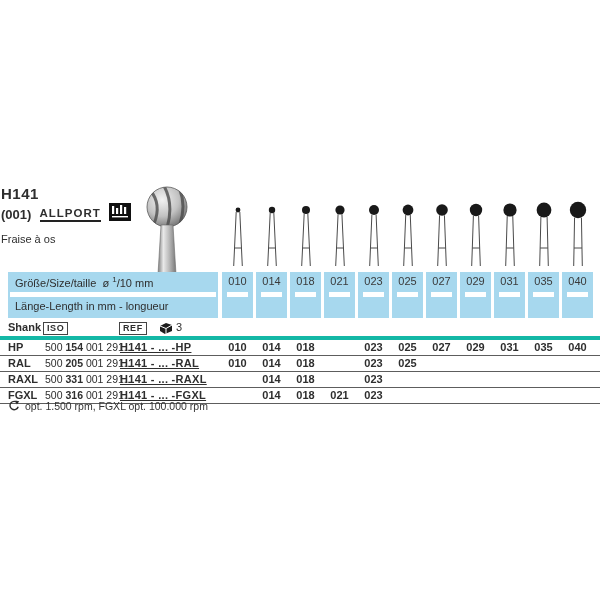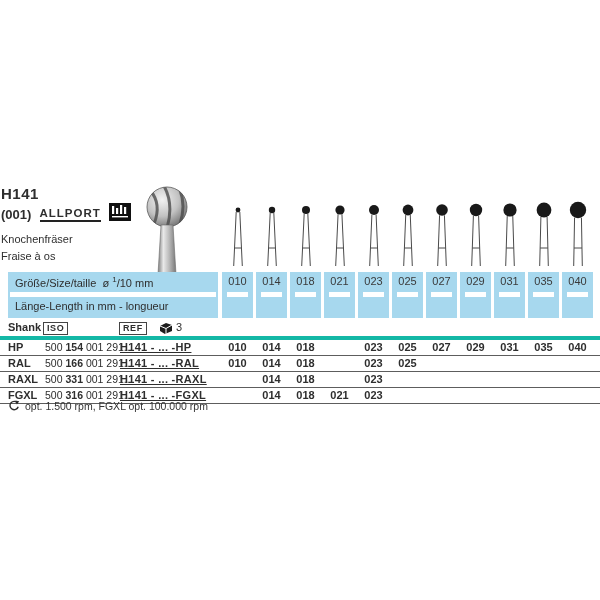--- a/index.html
+++ b/index.html
@@ -65,21 +65,20 @@
           <rect x="0" y="0" width="22" height="18" fill="#111"></rect>
           <rect x="3" y="3" width="2.2" height="8" fill="#fff"></rect>
           <rect x="7" y="5" width="2.2" height="6" fill="#fff"></rect>
           <rect x="11" y="2" width="2.2" height="9" fill="#fff"></rect>
           <rect x="15" y="4" width="2.2" height="7" fill="#fff"></rect>
           <rect x="3" y="13" width="16" height="1.4" fill="#fff"></rect>
         </svg>
       </span>
     </div>
     <div class="desc">
-      <div>Knochenfräser</div>
       <div>Fraise à os</div>
     </div>
   </div>
 
   <div id="product-img">
     <svg width="54" height="94" viewBox="0 0 54 94">
       <defs>
         <radialGradient id="ballg" cx="38%" cy="32%" r="75%">
           <stop offset="0%" stop-color="#f2f2f2"></stop>
           <stop offset="55%" stop-color="#c2c2c2"></stop>
@@ -225,21 +224,21 @@
     </div>
 
     <div class="trow">
       <span class="cell c-shank">HP</span>
       <span class="cell c-iso"><span>500</span> <b>154</b> <span>001 291...</span></span>
       <span class="cell c-ref">H141 - ... -HP</span>
       <span class="sizes"><span class="sizeval" style="left: 220.5px;">010</span><span class="sizeval" style="left: 254.5px;">014</span><span class="sizeval" style="left: 288.5px;">018</span><span class="sizeval" style="left: 356.5px;">023</span><span class="sizeval" style="left: 390.5px;">025</span><span class="sizeval" style="left: 424.5px;">027</span><span class="sizeval" style="left: 458.5px;">029</span><span class="sizeval" style="left: 492.5px;">031</span><span class="sizeval" style="left: 526.5px;">035</span><span class="sizeval" style="left: 560.5px;">040</span></span>
     </div>
     <div class="trow">
       <span class="cell c-shank">RAL</span>
-      <span class="cell c-iso"><span>500</span> <b>166</b> <span>001 291...</span></span>
+      <span class="cell c-iso"><span>500</span> <b>205</b> <span>001 291...</span></span>
       <span class="cell c-ref">H141 - ... -RAL</span>
       <span class="sizes"><span class="sizeval" style="left: 220.5px;">010</span><span class="sizeval" style="left: 254.5px;">014</span><span class="sizeval" style="left: 288.5px;">018</span><span class="sizeval" style="left: 356.5px;">023</span><span class="sizeval" style="left: 390.5px;">025</span></span>
     </div>
     <div class="trow">
       <span class="cell c-shank">RAXL</span>
       <span class="cell c-iso"><span>500</span> <b>331</b> <span>001 291...</span></span>
       <span class="cell c-ref">H141 - ... -RAXL</span>
       <span class="sizes"><span class="sizeval" style="left: 254.5px;">014</span><span class="sizeval" style="left: 288.5px;">018</span><span class="sizeval" style="left: 356.5px;">023</span></span>
     </div>
     <div class="trow">

